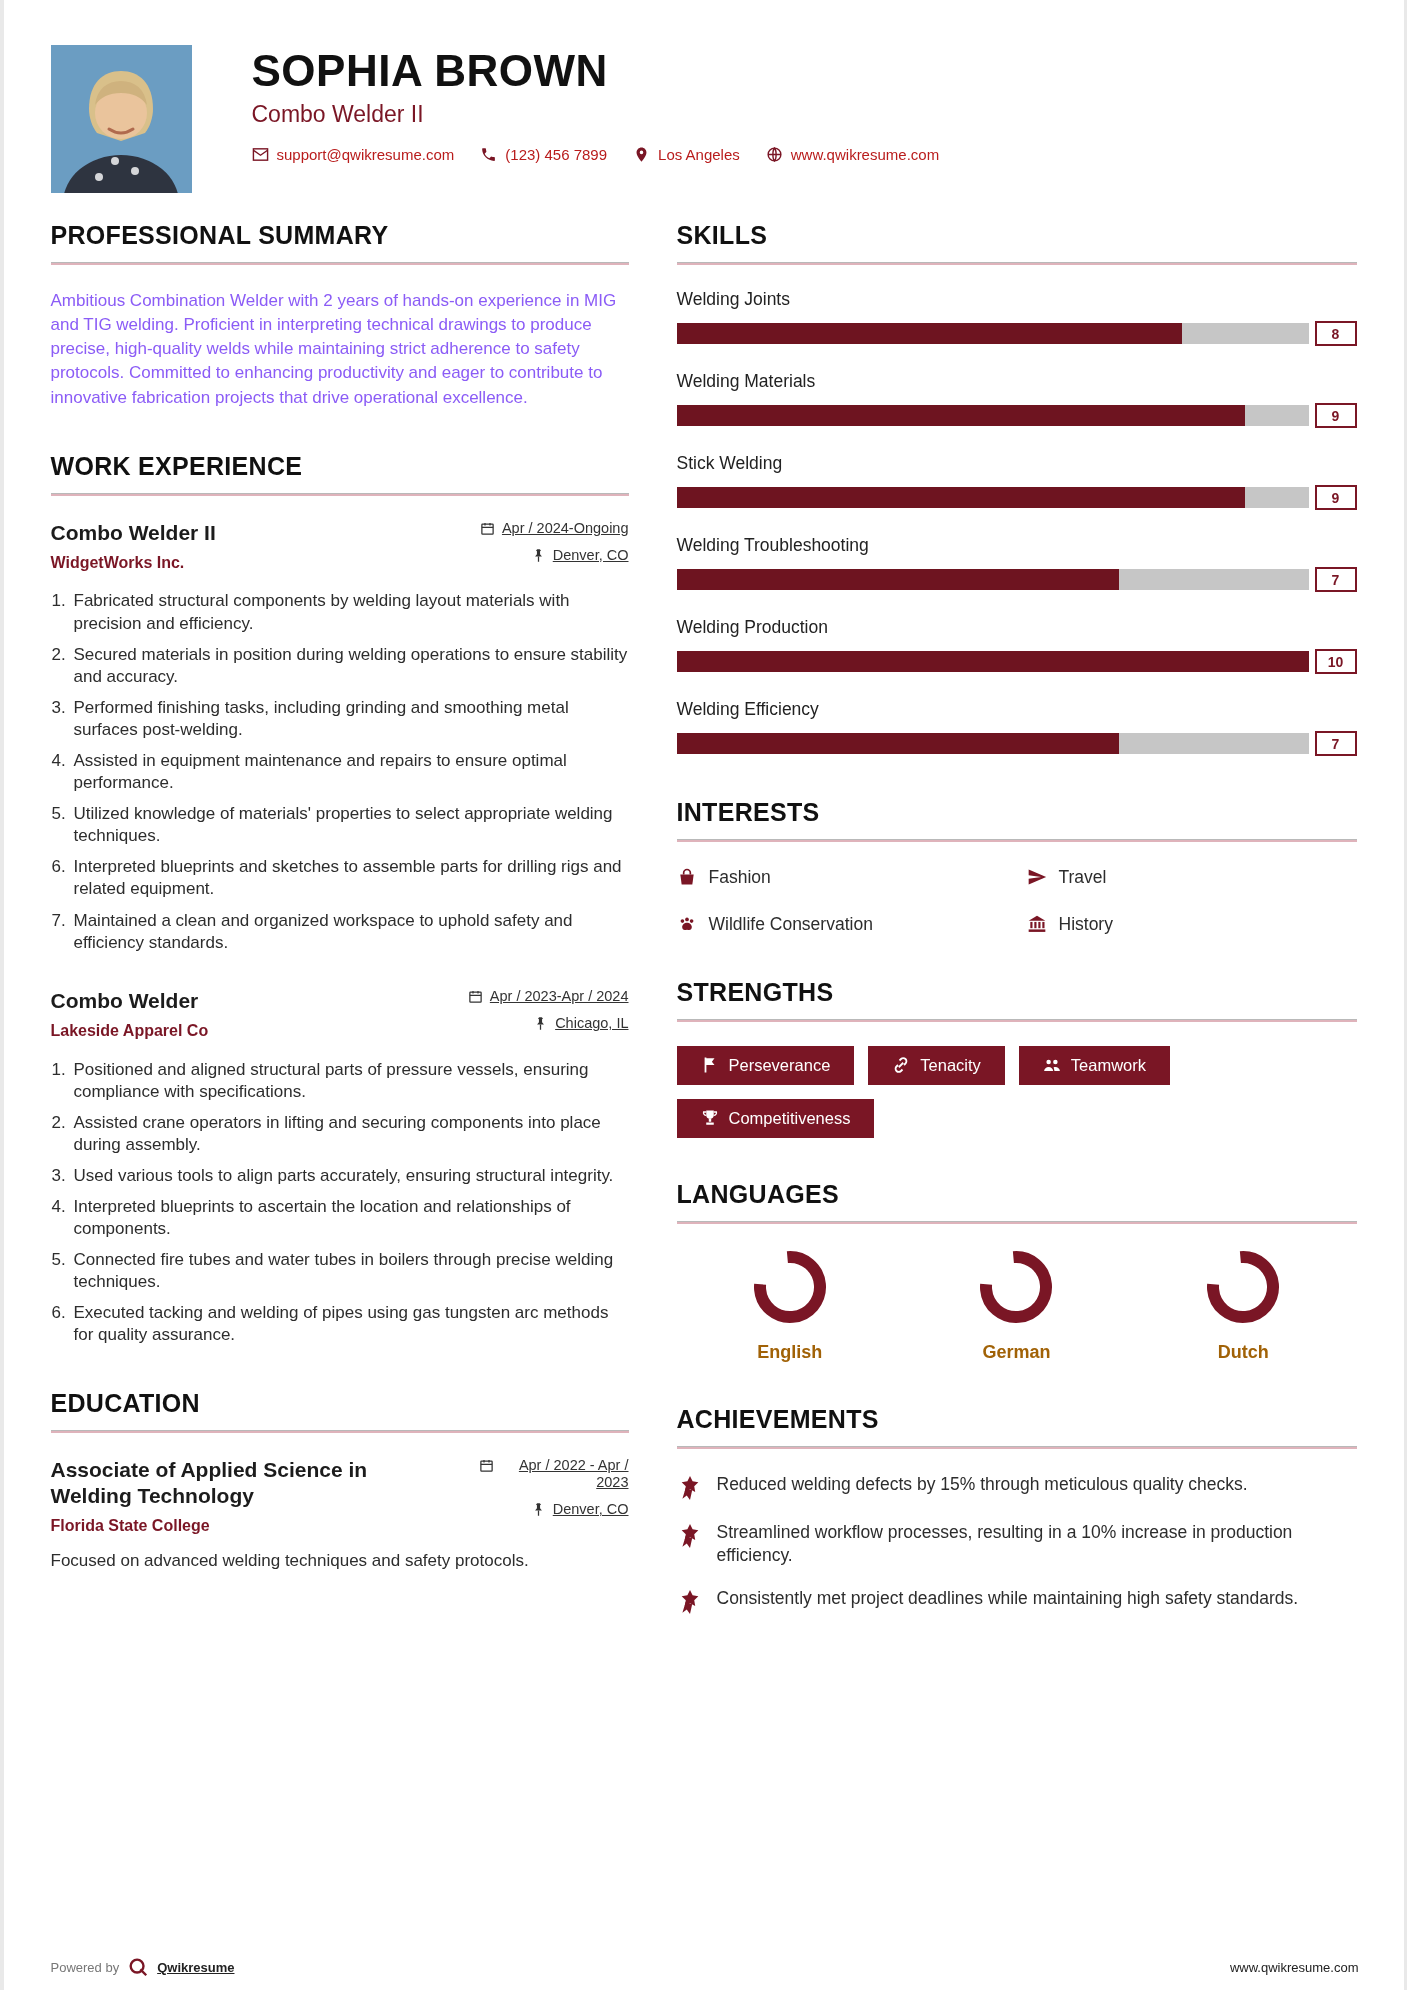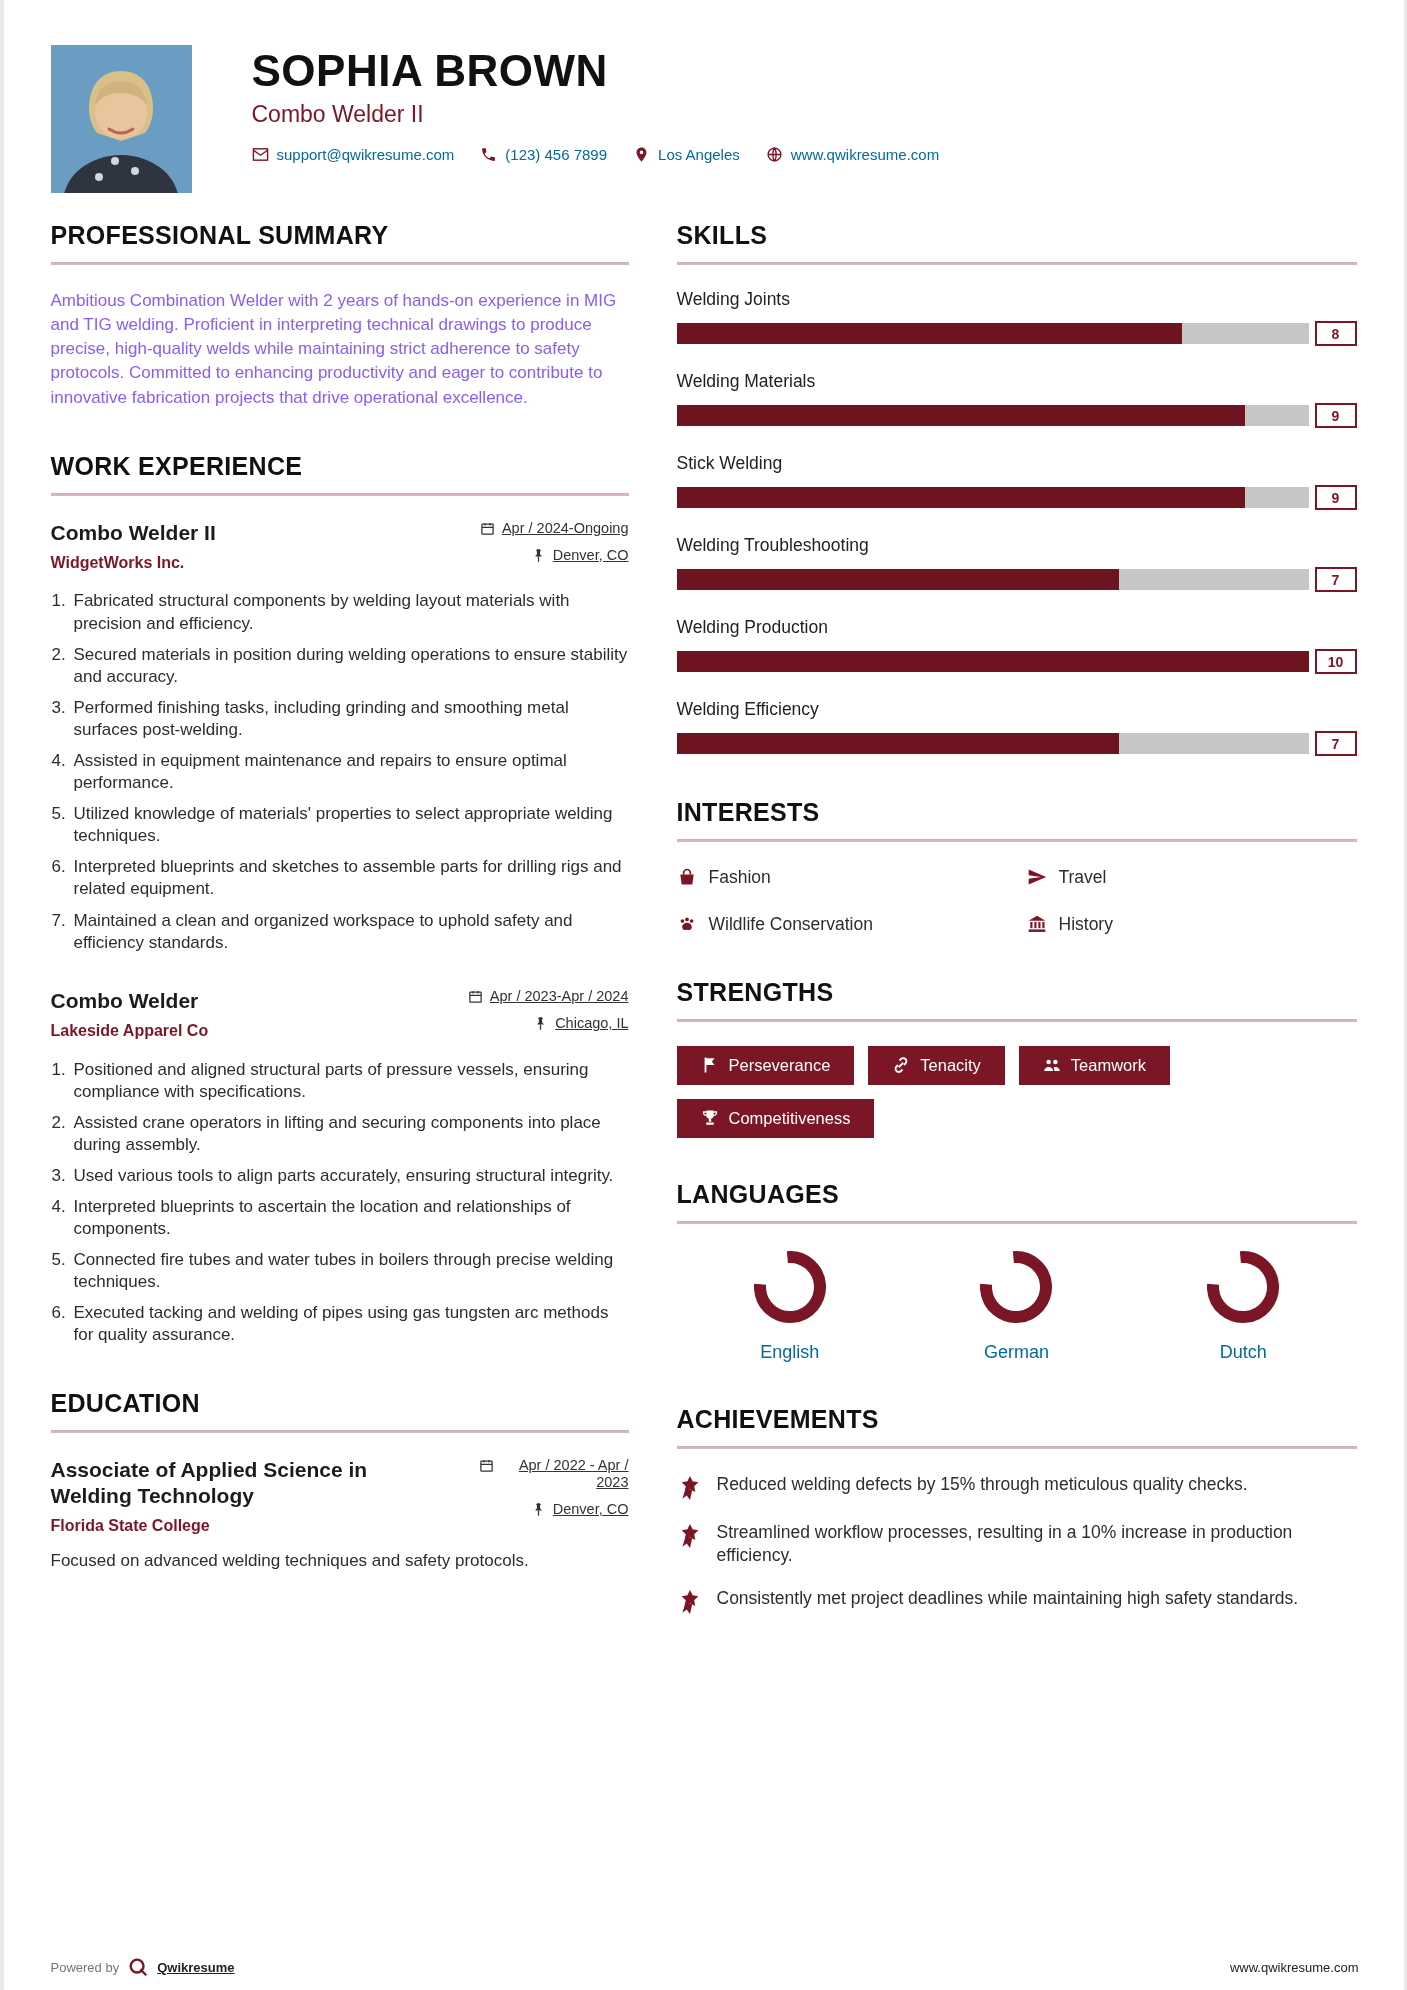--- a/index.html
+++ b/index.html
@@ -14,21 +14,21 @@
   html,body{background:#e9e9e9;}
   body{font-family:"Liberation Sans",sans-serif;color:var(--text);}
   .page{width:1400px;min-height:1990px;background:#ffffff;margin:0 auto;position:relative;padding:45px 47px 70px 47px;}
 
   
   .header{display:flex;align-items:flex-start;margin-bottom:28px;}
   .photo{width:141px;height:148px;overflow:hidden;flex:0 0 auto;}
   .header-info{margin-left:60px;padding-top:2px;}
   .name{font-size:44px;font-weight:700;color:#111;letter-spacing:.5px;line-height:1.1;}
   .job-title-hdr{font-size:23px;color:var(--accent);margin-top:6px;}
-  .contact-row{display:flex;align-items:center;gap:26px;margin-top:18px;font-size:15px;color:#0369a1;}
+  .contact-row{display:flex;align-items:center;gap:26px;margin-top:18px;font-size:15px;color:#b91c1c;}
   .contact-item{display:flex;align-items:center;gap:8px;}
   .cicon{width:17px;height:17px;color:var(--accent);flex:0 0 auto;display:inline-flex;}
   .cicon svg{width:100%;height:100%;}
 
   
   .columns{display:grid;grid-template-columns:578px 1fr;column-gap:48px;}
 
   
   .section{margin-bottom:42px;}
   .section-heading{font-size:25px;font-weight:700;color:#111;letter-spacing:.3px;margin-bottom:12px;}
@@ -68,21 +68,21 @@
   
   .strength-wrap{display:flex;flex-wrap:wrap;gap:14px;}
   .strength-badge{display:inline-flex;align-items:center;gap:10px;background:var(--accent);color:#fff;
     font-size:16.5px;padding:10px 24px;}
   .sicon{width:18px;height:18px;display:inline-flex;color:#fff;flex:0 0 auto;}
   .sicon svg{width:100%;height:100%;}
 
   
   .lang-grid{display:grid;grid-template-columns:repeat(3,1fr);margin-top:6px;}
   .lang-item{display:flex;flex-direction:column;align-items:center;gap:16px;}
-  .lang-label{font-size:18px;color:#0369a1;}
+  .lang-label{font-size:18px;color:#a16207;font-weight:bold;}
 
   
   .ach-item{display:flex;align-items:flex-start;gap:14px;margin-bottom:20px;font-size:17.5px;line-height:1.32;}
   .aicon{width:26px;height:26px;color:var(--accent);flex:0 0 auto;display:inline-flex;margin-top:2px;}
   .aicon svg{width:100%;height:100%;}
 
   
   .footer{position:absolute;left:47px;right:45px;bottom:12px;display:flex;justify-content:space-between;align-items:center;}
   .footer-left{display:flex;align-items:center;gap:8px;font-size:13px;color:#777;}
   .brand-link{color:#222;text-decoration:underline;font-weight:700;cursor:pointer;}

